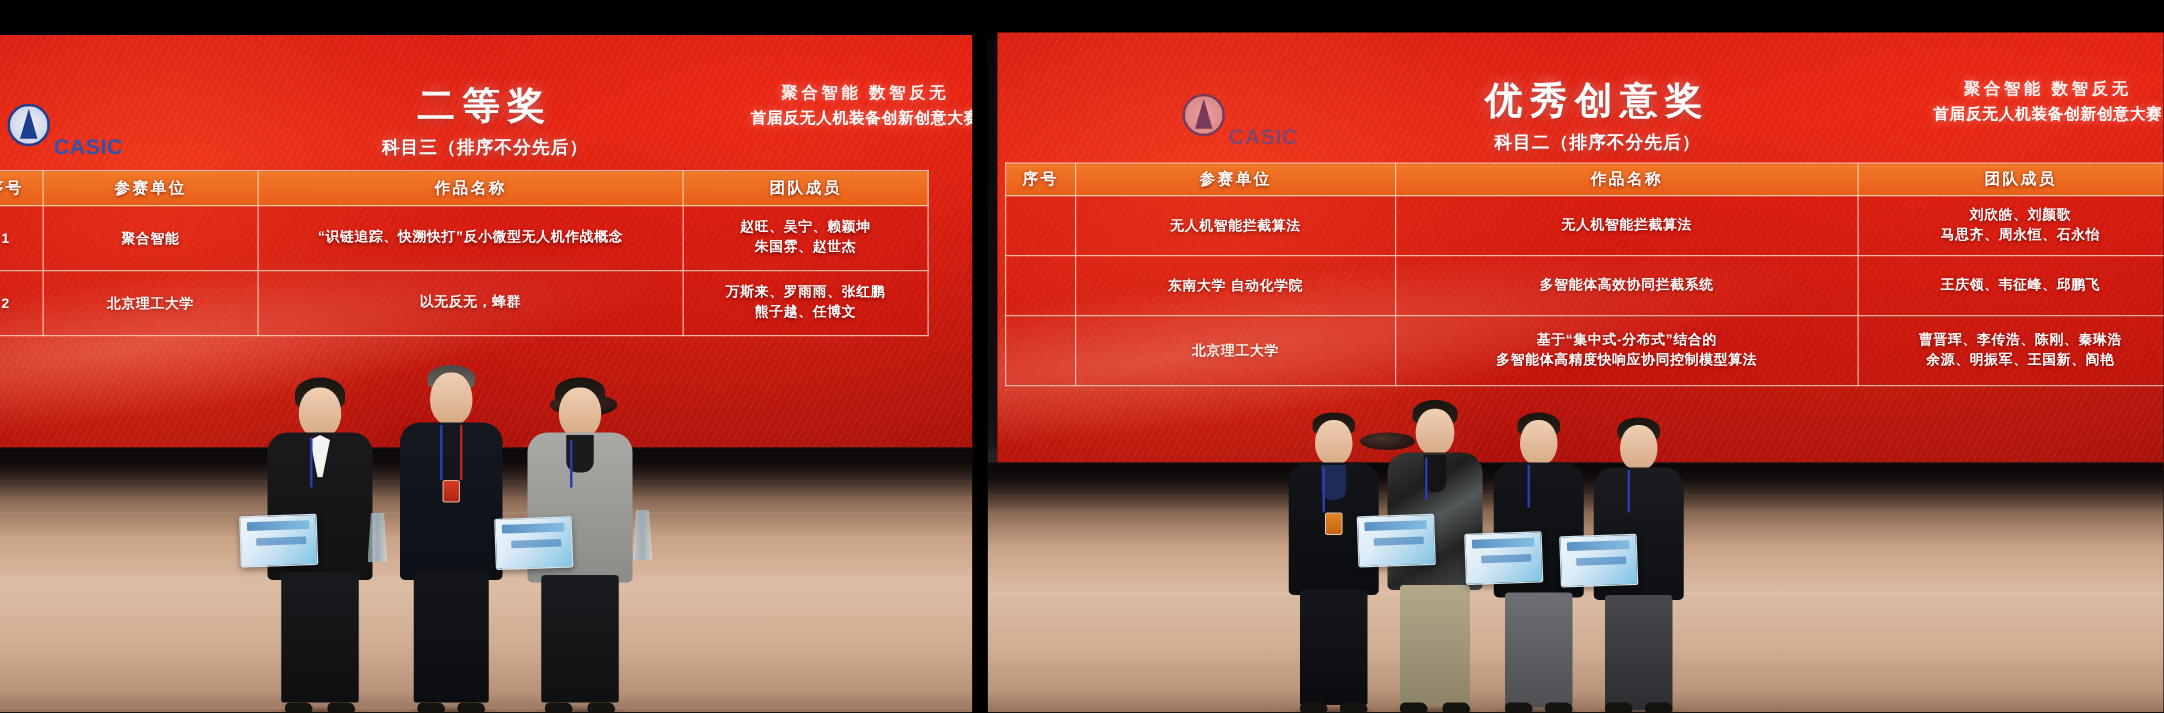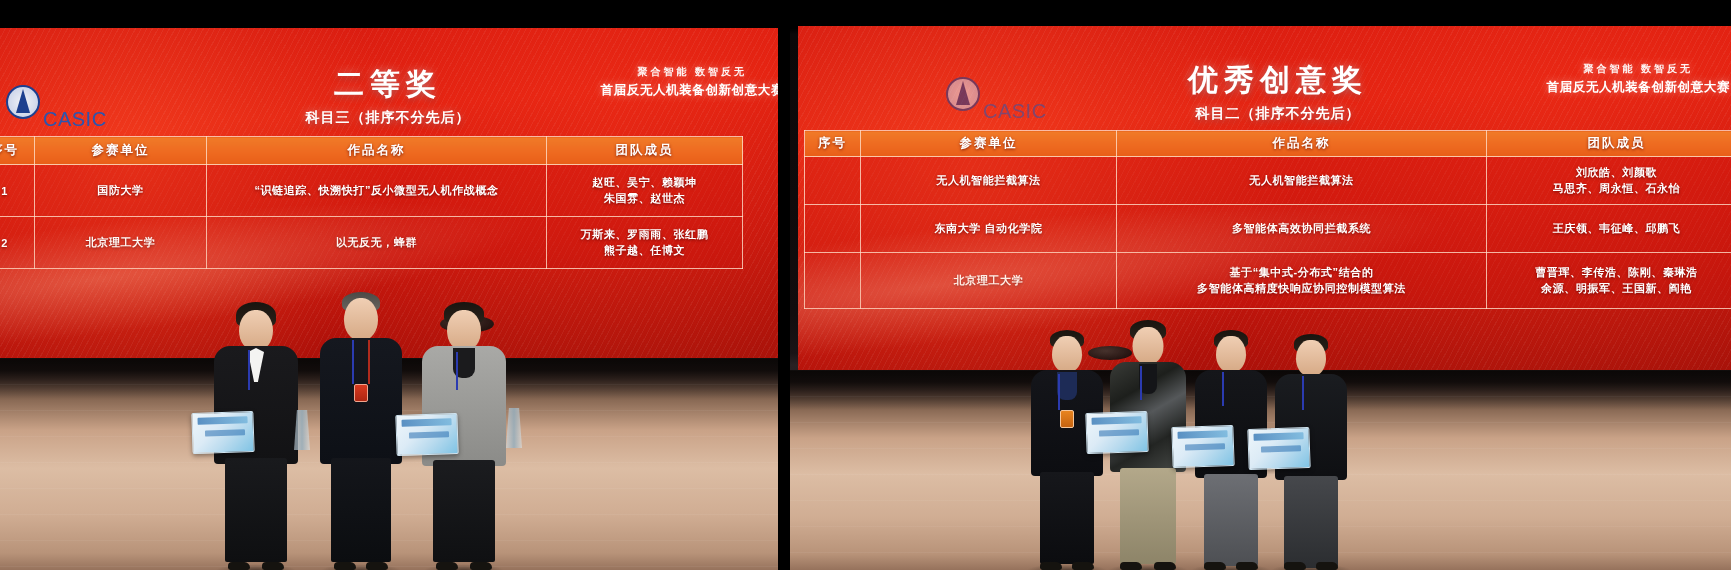--- a/index.html
+++ b/index.html
@@ -85,21 +85,21 @@
     width: 34px; height: 34px; border-radius: 50%;
     border: 2px solid #1d3f8f;
     background: radial-gradient(circle at 50% 50%, #f2f2f7 0%, #cfd6ea 70%, #9aa8cc 100%);
     position: relative; overflow:hidden;
   }
   .casic-mark i {
     position:absolute; left:50%; top:8%; width:0; height:0; transform:translateX(-50%);
     border-left:7px solid transparent; border-right:7px solid transparent;
     border-bottom:24px solid #1d3f8f;
   }
-  .casic-word { color:#2a55b0; font-weight:400; font-size:20px; letter-spacing:.5px;margin-top:36px; }
+  .casic-word { color:#2a55b0; font-weight:700; font-size:17px; letter-spacing:.5px;margin-top:36px; }
 
   .award-title {
     position:absolute; text-align:center; color:#fff; width:100%;
     text-shadow: 0 0 10px rgba(255,255,255,.45), 0 2px 6px rgba(120,0,0,.6);
   }
   .award-main {
     font-family:"Liberation Serif", "DejaVu Serif", serif;
     font-weight:700; letter-spacing:6px;
   }
   .award-sub {
@@ -111,21 +111,21 @@
   .panel.left  .award-sub  { font-size: 14px; }
   .panel.right .award-title { top: 34px; }
   .panel.right .award-main { font-size: 30px; }
   .panel.right .award-sub  { font-size: 14px; }
 
   .brand {
     position:absolute; text-align:center; color:#fff;
     text-shadow:0 0 8px rgba(255,255,255,.4);
   }
   .brand-slogan {
-    font-size:10px; letter-spacing:3px; font-weight:700; margin-bottom:3px;
+    font-size:13px; letter-spacing:3px; font-weight:700; margin-bottom:3px;
     font-family:"Liberation Serif","DejaVu Serif",serif; opacity:.95;
   }
   .brand-name {
     font-size:12.5px; font-weight:800; letter-spacing:.6px;
     font-family:"Liberation Serif","DejaVu Serif",serif;
   }
   .panel.left  .brand { right: 4px; top: 37px; }
   .panel.right .brand { right: 28px; top: 36px; }
 
   
@@ -263,21 +263,21 @@
           <tr>
             <th>序号</th>
             <th>参赛单位</th>
             <th>作品名称</th>
             <th>团队成员</th>
           </tr>
         </thead>
         <tbody>
           <tr>
             <td>1</td>
-            <td>国防大学</td>
+            <td>聚合智能</td>
             <td>
               <span class="cellline">“识链追踪、快溯快打”反小微型无人机作战概念</span>
             </td>
             <td>
               <span class="cellline">赵旺、吴宁、赖颖坤</span>
               <span class="cellline">朱国雰、赵世杰</span>
             </td>
           </tr>
           <tr>
             <td>2</td>

